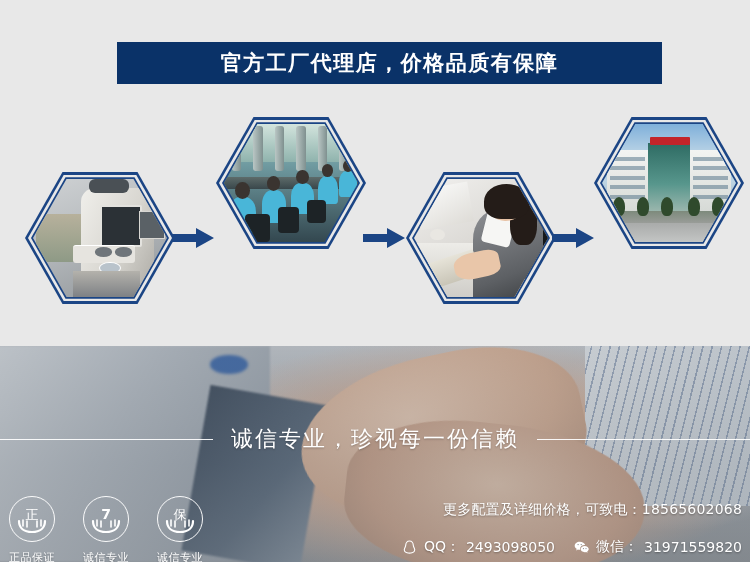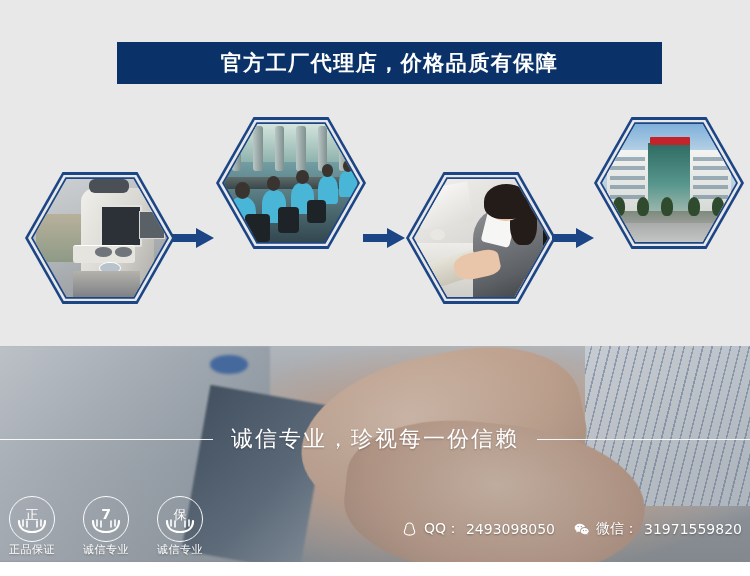--- a/index.html
+++ b/index.html
@@ -383,21 +383,21 @@
   }
   .badge-circle {
     width: 44px;
     height: 44px;
     border: 1px solid rgba(255,255,255,0.95);
     border-radius: 50%;
     position: relative;
   }
   .badge-circle svg { position: absolute; left: 0; top: 0; width: 100%; height: 100%; }
   .badge-label {
-    margin-top: 0;
+    margin-top: 8px;
     color: #ffffff;
     font-size: 11px;
     white-space: nowrap;
     letter-spacing: 0.5px;
     text-shadow: 0 1px 2px rgba(0,0,0,0.3);
   }
 
   
   .contact {
     position: absolute;
@@ -627,20 +627,21 @@
             <path d="M13 23 L13 29 M17 24 L17 30" stroke="#ffffff" stroke-width="1.6" stroke-linecap="round"></path>
             <path d="M27 24 L27 30 M31 23 L31 29" stroke="#ffffff" stroke-width="1.6" stroke-linecap="round"></path>
           </svg>
         </div>
         <div class="badge-label">诚信专业</div>
       </div>
 
     </div>
 
     <div class="contact">
+      <div class="contact-line1">更多配置及详细价格，可致电：18565602068</div>
       <div class="contact-line2">
         <span class="ic">
           <svg viewBox="0 0 20 20" aria-hidden="true">
             <path d="M10 2.4 C7.2 2.4 5.6 4.6 5.6 7.2 C5.6 8.4 5.0 9.4 4.4 10.6
                      C3.8 11.8 3.6 13.2 4.3 14.4 C4.9 15.4 6.0 15.9 7.1 16.2
                      C8.0 16.5 9.0 16.6 10 16.6 C11 16.6 12 16.5 12.9 16.2
                      C14 15.9 15.1 15.4 15.7 14.4 C16.4 13.2 16.2 11.8 15.6 10.6
                      C15 9.4 14.4 8.4 14.4 7.2 C14.4 4.6 12.8 2.4 10 2.4 Z" fill="none" stroke="#ffffff" stroke-width="1.3" stroke-linejoin="round"></path>
           </svg>
         </span>

